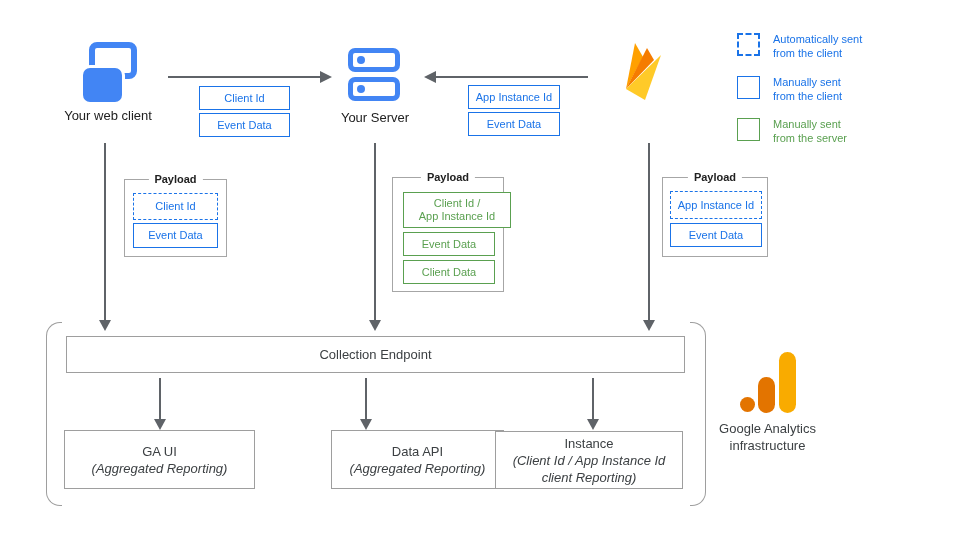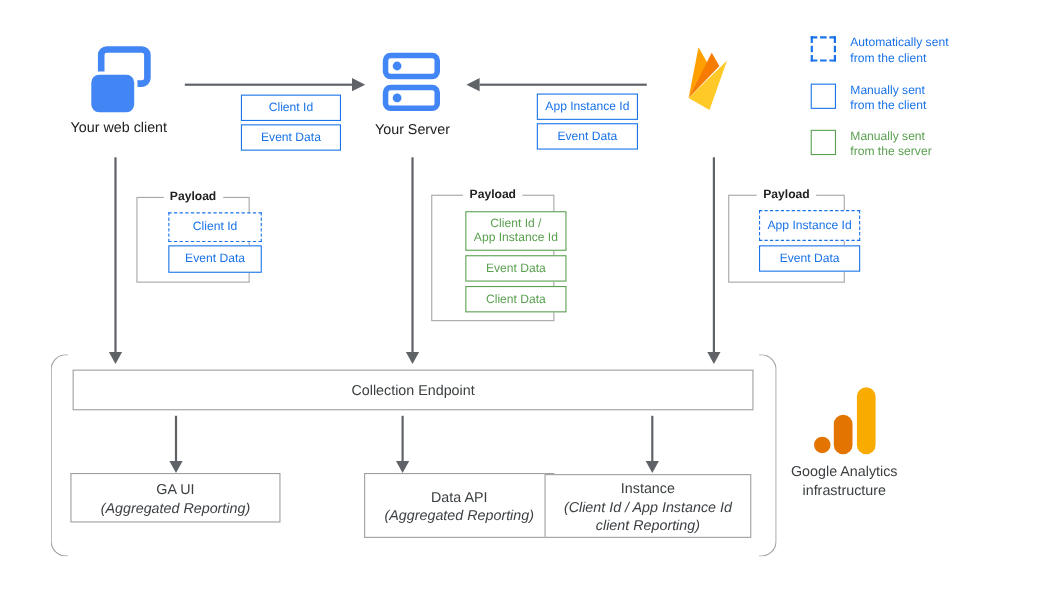--- a/index.html
+++ b/index.html
@@ -9,21 +9,21 @@
   .node-label{position:absolute;font-size:13px;font-weight:500;color:#212121;text-align:center;}
   .hline{position:absolute;height:2px;background:#5f6368;}
   .vline{position:absolute;width:2px;background:#5f6368;}
   .ah-right{position:absolute;width:0;height:0;border-top:6px solid transparent;
             border-bottom:6px solid transparent;border-left:12px solid #5f6368;}
   .ah-left{position:absolute;width:0;height:0;border-top:6px solid transparent;
            border-bottom:6px solid transparent;border-right:12px solid #5f6368;}
   .ah-down{position:absolute;width:0;height:0;border-left:6px solid transparent;
            border-right:6px solid transparent;border-top:11px solid #5f6368;}
   .tag{position:absolute;display:flex;flex-direction:column;align-items:center;justify-content:center;
-       background:#fff;font-size:11px;font-weight:500;line-height:13px;text-align:center;box-sizing:border-box;margin-left:20px;}
+       background:#fff;font-size:11px;font-weight:500;line-height:13px;text-align:center;box-sizing:border-box;}
   .tag.blue{color:#1a73e8;border:1.5px solid #1a73e8;}
   .tag.green{color:#5aa050;border:1.5px solid #5aa050;}
   .tag.dashed{border-style:dashed;}
   .fieldset{position:absolute;border:1px solid #a6a6a6;background:#fff;box-sizing:border-box;padding-left:32px;}
   .fieldset-title{position:absolute;top:-7px;left:50%;transform:translateX(-50%);background:#fff;
                   padding:0 6px;font-size:11px;font-weight:700;color:#212121;white-space:nowrap;}
   .gbox{position:absolute;border:1px solid #9e9e9e;background:#fff;display:flex;flex-direction:column;
         align-items:center;justify-content:center;color:#3c4043;font-size:13px;line-height:17px;
         text-align:center;box-sizing:border-box;}
   .gbox .sub{font-style:italic;}
@@ -132,21 +132,21 @@
     <div class="tag blue dashed" style="left:8px;top:13px;width:85px;height:27px;">
       <div>Client Id</div>
     </div>
     <div class="tag blue" style="left:8px;top:43px;width:85px;height:25px;">
       <div>Event Data</div>
     </div>
   </div>
 
   <div class="fieldset" style="left:392px;top:177px;width:112px;height:115px;">
     <div class="fieldset-title">Payload</div>
-    <div class="tag green" style="left:10px;top:14px;width:92px;height:36px;">
+    <div class="tag green" style="left:10px;top:14px;width:108px;height:36px;">
       <div>Client Id /</div>
       <div>App Instance Id</div>
     </div>
     <div class="tag green" style="left:10px;top:54px;width:92px;height:24px;">
       <div>Event Data</div>
     </div>
     <div class="tag green" style="left:10px;top:82px;width:92px;height:24px;">
       <div>Client Data</div>
     </div>
   </div>
@@ -168,21 +168,21 @@
     <div>Collection Endpoint</div>
   </div>
 
   <div class="vline" style="left:159px;top:378px;height:43px;"></div>
   <div class="ah-down" style="left:154px;top:419px;"></div>
   <div class="vline" style="left:365px;top:378px;height:43px;"></div>
   <div class="ah-down" style="left:360px;top:419px;"></div>
   <div class="vline" style="left:592px;top:378px;height:43px;"></div>
   <div class="ah-down" style="left:587px;top:419px;"></div>
 
-  <div class="gbox" style="left:64px;top:430px;width:191px;height:45px;">
+  <div class="gbox" style="left:64px;top:430px;width:191px;height:59px;">
     <div>GA UI</div>
     <div class="sub">(Aggregated Reporting)</div>
   </div>
   <div class="gbox" style="left:283px;top:430px;width:173px;height:59px;margin-left:48px;">
     <div>Data API</div>
     <div class="sub">(Aggregated Reporting)</div>
   </div>
   <div class="gbox" style="left:495px;top:431px;width:188px;height:58px;padding:0 6px;">
     <div>Instance</div>
     <div class="sub">(Client Id / App Instance Id client Reporting)</div>

